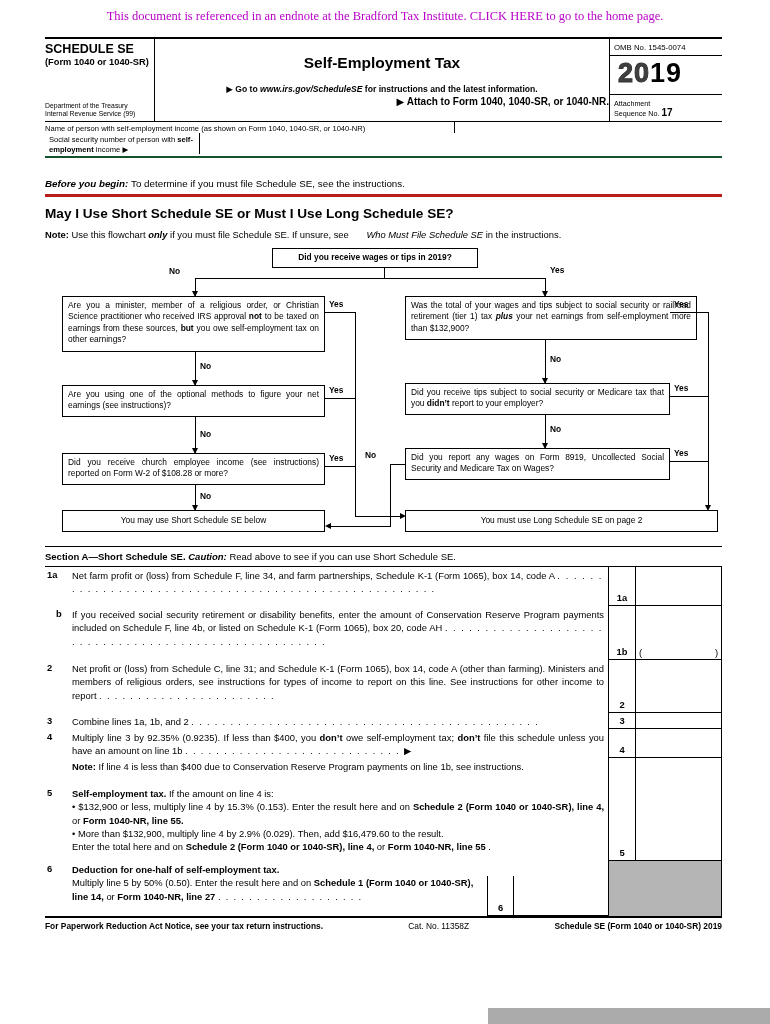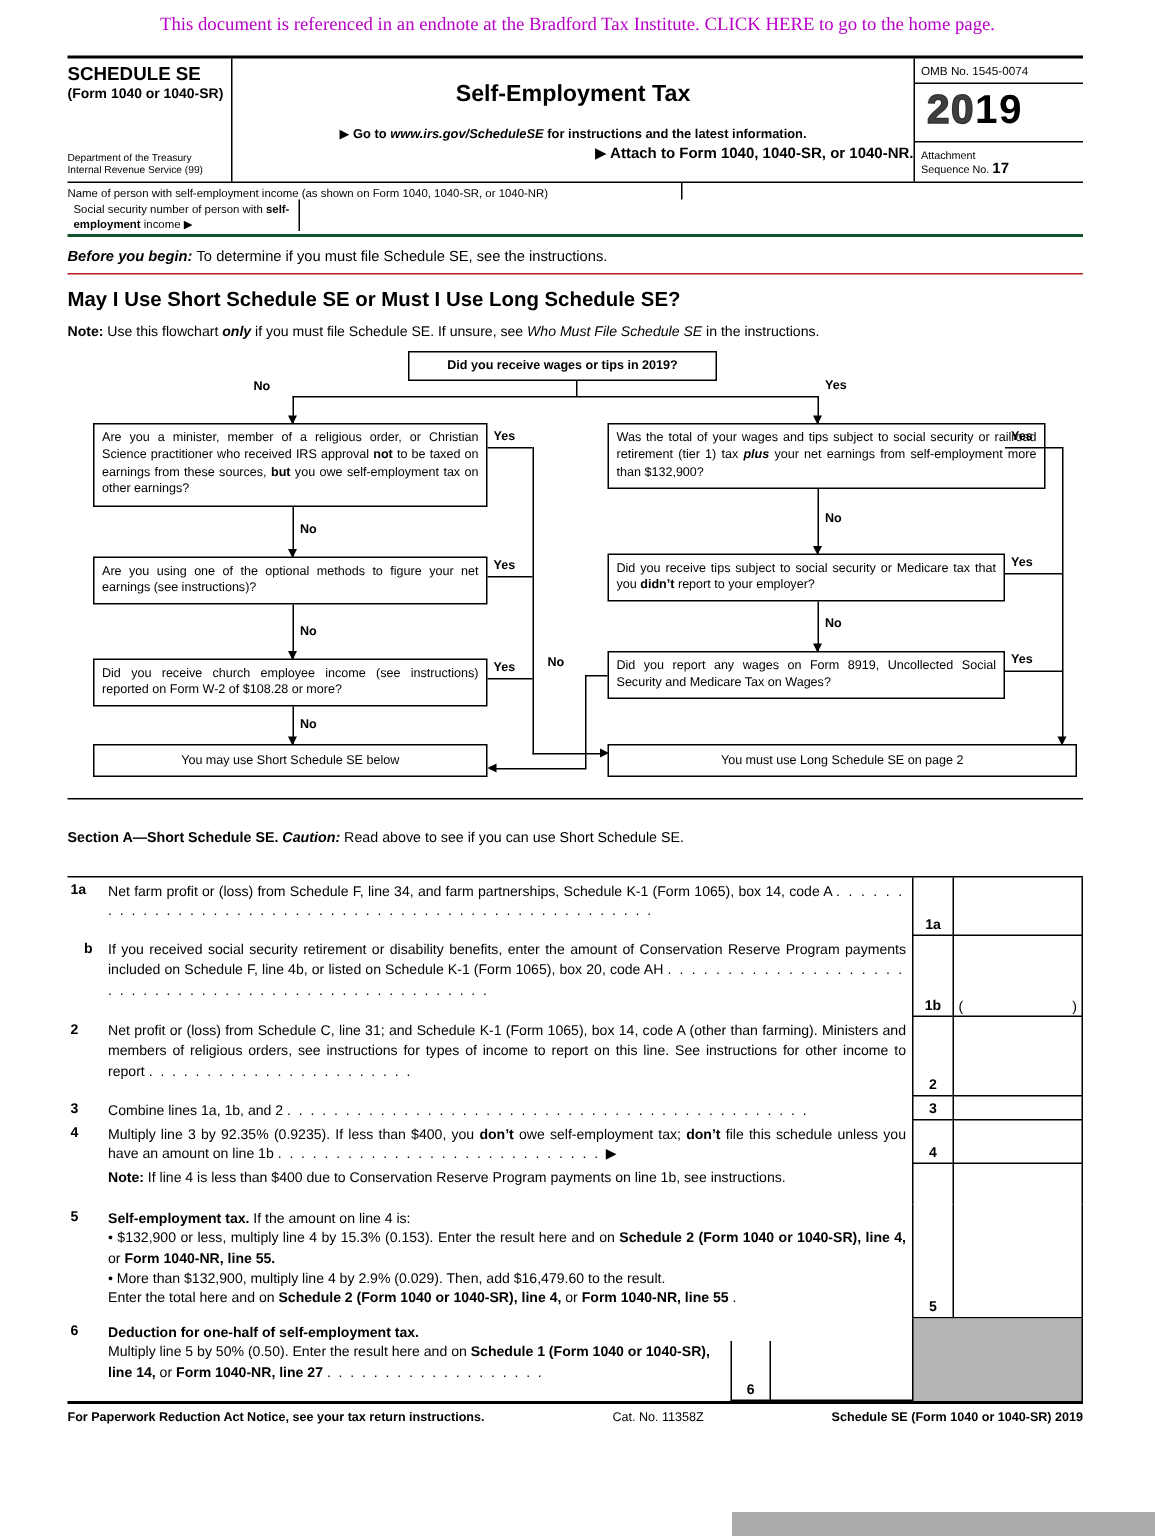--- a/index.html
+++ b/index.html
@@ -1,19 +1,19 @@
 <!DOCTYPE html>
 <html><head>
 <meta charset="utf-8">
 <style>
   * { margin:0; padding:0; box-sizing:border-box; }
   html,body { background:#fff; }
   .page { width:770px; height:1024px; position:relative; background:#fff; overflow:hidden;
           font-family:"Liberation Sans","DejaVu Sans",sans-serif; color:#000; }
-  .b { font-weight:bold; } .i { font-style:italic; } .bi { font-weight:bold; font-style:italic; }
+  .b { font-weight:bold; } .i { font-style:italic;margin-left:15px; } .bi { font-weight:bold; font-style:italic; }
 
   .banner { text-align:center; padding-top:9px; font-family:"Liberation Serif","DejaVu Serif",serif;
             font-size:12.5px; color:#b800c8; }
   .content { margin-left:45px; margin-right:48px; }
 
   
   .hdr { display:flex; border-top:2px solid #000; border-bottom:1px solid #000; margin-top:13px; height:85px; }
   .hdr-left { width:110px; border-right:1px solid #000; padding:3px 2px 3px 0; display:flex; flex-direction:column; justify-content:space-between; }
   .h-sched { font-size:12.5px; font-weight:bold; }
   .h-form  { font-size:9.3px; font-weight:bold; margin-top:1px; }
@@ -28,37 +28,37 @@
   .y20 { color:#404040; -webkit-text-stroke:1px #333; }
   .y19 { color:#000; }
   .h-seq { font-size:7.2px; padding:4px 0 0 4px; line-height:9px; }
   .h-seq .no { font-size:10px; font-weight:bold; }
 
   .namerow { display:flex; height:36px; border-bottom:2px solid #14532d;flex-direction:column; }
   .nr-name { width:410px; border-right:1px solid #000; padding:2px 3px 0 0; font-size:7.6px; }
   .nr-ssn  { width:155px; border-right:1px solid #000; padding:2px 3px 0 4px; font-size:7.6px; line-height:9.5px; }
   .nr-entry{ flex:1; }
 
-  .beforerow { border-bottom:1px solid #b91c1c; padding:8px 0 5px; font-size:9.8px; }
+  .beforerow { border-bottom:3px solid #b91c1c; padding:20px 0 5px; font-size:9.8px; }
   .mainhead  { font-size:13.6px; font-weight:bold; padding:9px 0 2px; }
   .noteline  { font-size:9.4px; padding:6px 0 0; }
 
   
   .flow { position:relative; height:292px; margin-top:8px; font-size:8.4px; }
   .fb { position:absolute; border:1px solid #000; line-height:11.4px; padding:3px 5px; text-align:justify; background:#fff; }
   .fb.c { text-align:center; font-weight:normal; display:flex; align-items:center; justify-content:center; padding:2px; }
   .fb.topq { text-align:center; font-weight:bold; padding:3px 2px; }
   .fl { position:absolute; background:#000; }
   .lbl { position:absolute; font-weight:bold; }
   .ah { position:absolute; width:0; height:0; }
   .ah.d { border-left:3.5px solid transparent; border-right:3.5px solid transparent; border-top:6px solid #000; }
   .ah.r { border-top:3.5px solid transparent; border-bottom:3.5px solid transparent; border-left:6px solid #000; }
   .ah.l { border-top:3.5px solid transparent; border-bottom:3.5px solid transparent; border-right:6px solid #000; }
 
-  .secthead { border-top:1px solid #000; border-bottom:1px solid #000; font-size:9.5px; padding:20px 0; margin-top:6px; }
+  .secthead { border-top:1px solid #000; border-bottom:1px solid #000; font-size:9.5px; padding:4px 0; margin-top:6px; }
 
   
   .table { border-bottom:2px solid #000; }
   .trow { display:flex; }
   .gut { width:27px; font-weight:bold; font-size:9.4px; padding:2px 0 0 2px; }
   .txt { flex:1; font-size:9.4px; line-height:13.4px; padding:2px 4px 0 0; text-align:justify; }
   .txt div { text-align:justify; }
   .ncell { width:27px; border-left:1px solid #000; display:flex; align-items:flex-end; justify-content:center;
            font-weight:bold; font-size:9.4px; padding-bottom:2px; }
   .acell { width:87px; border-left:1px solid #000; border-right:1px solid #000; }

